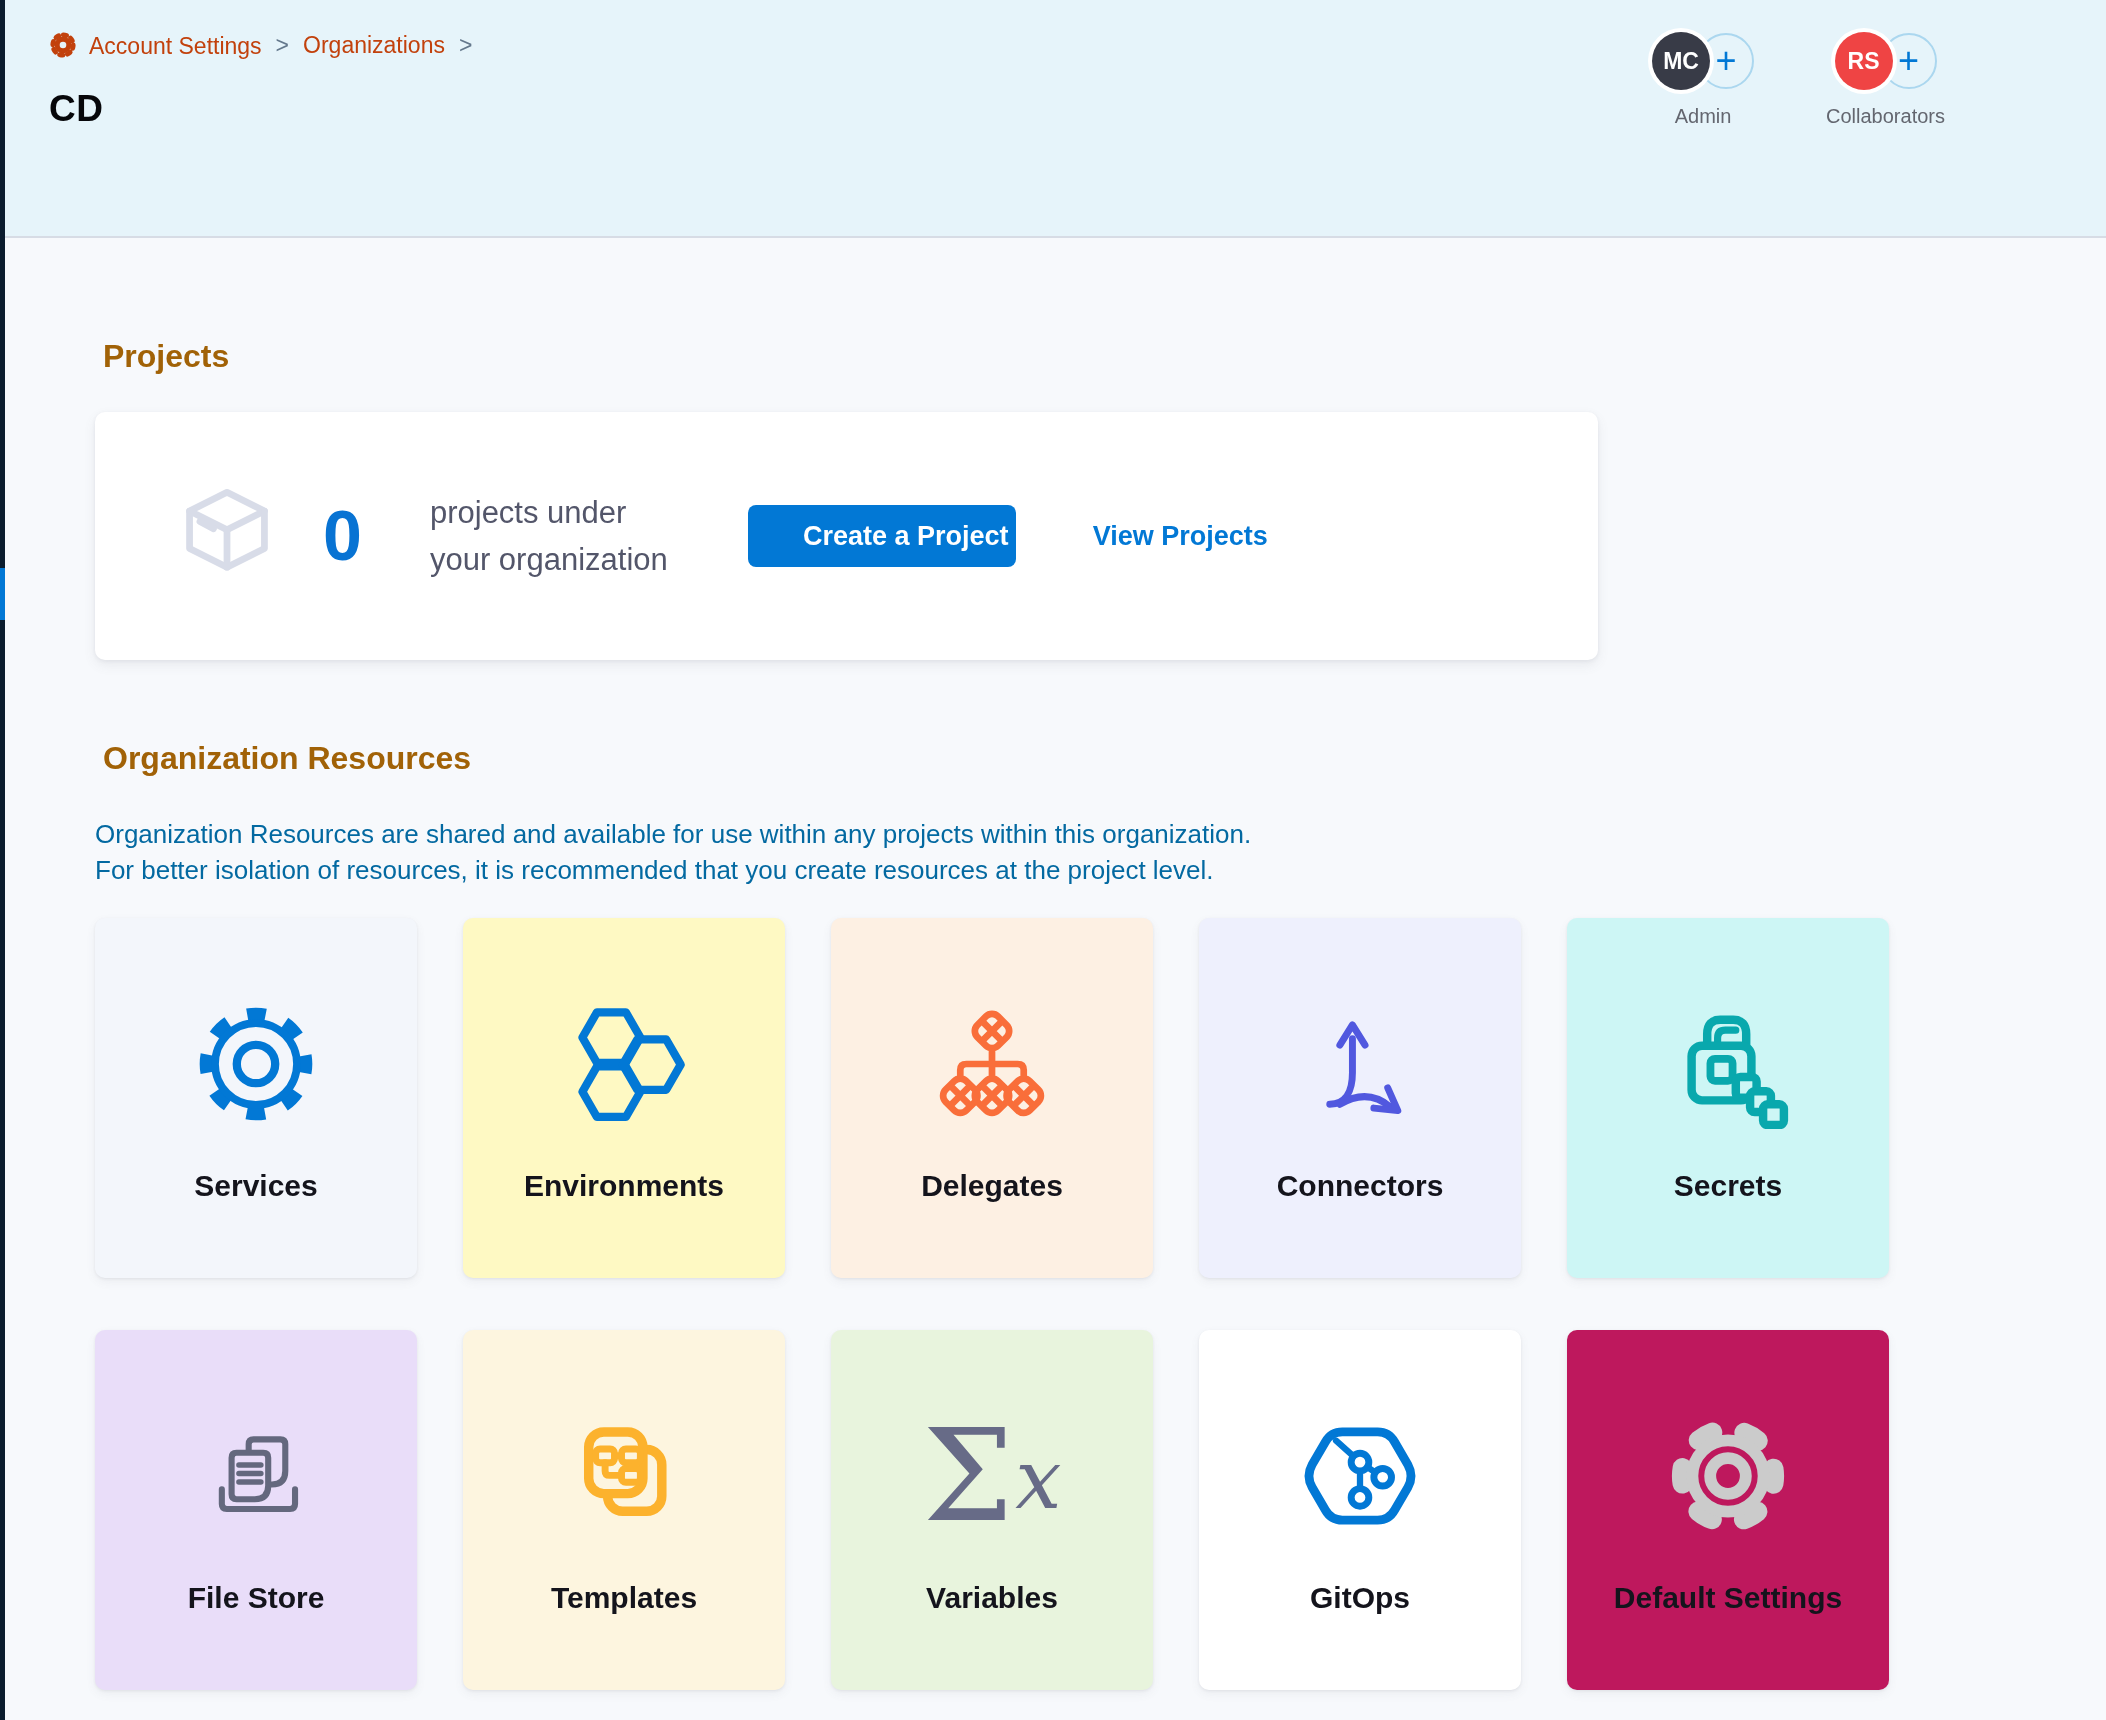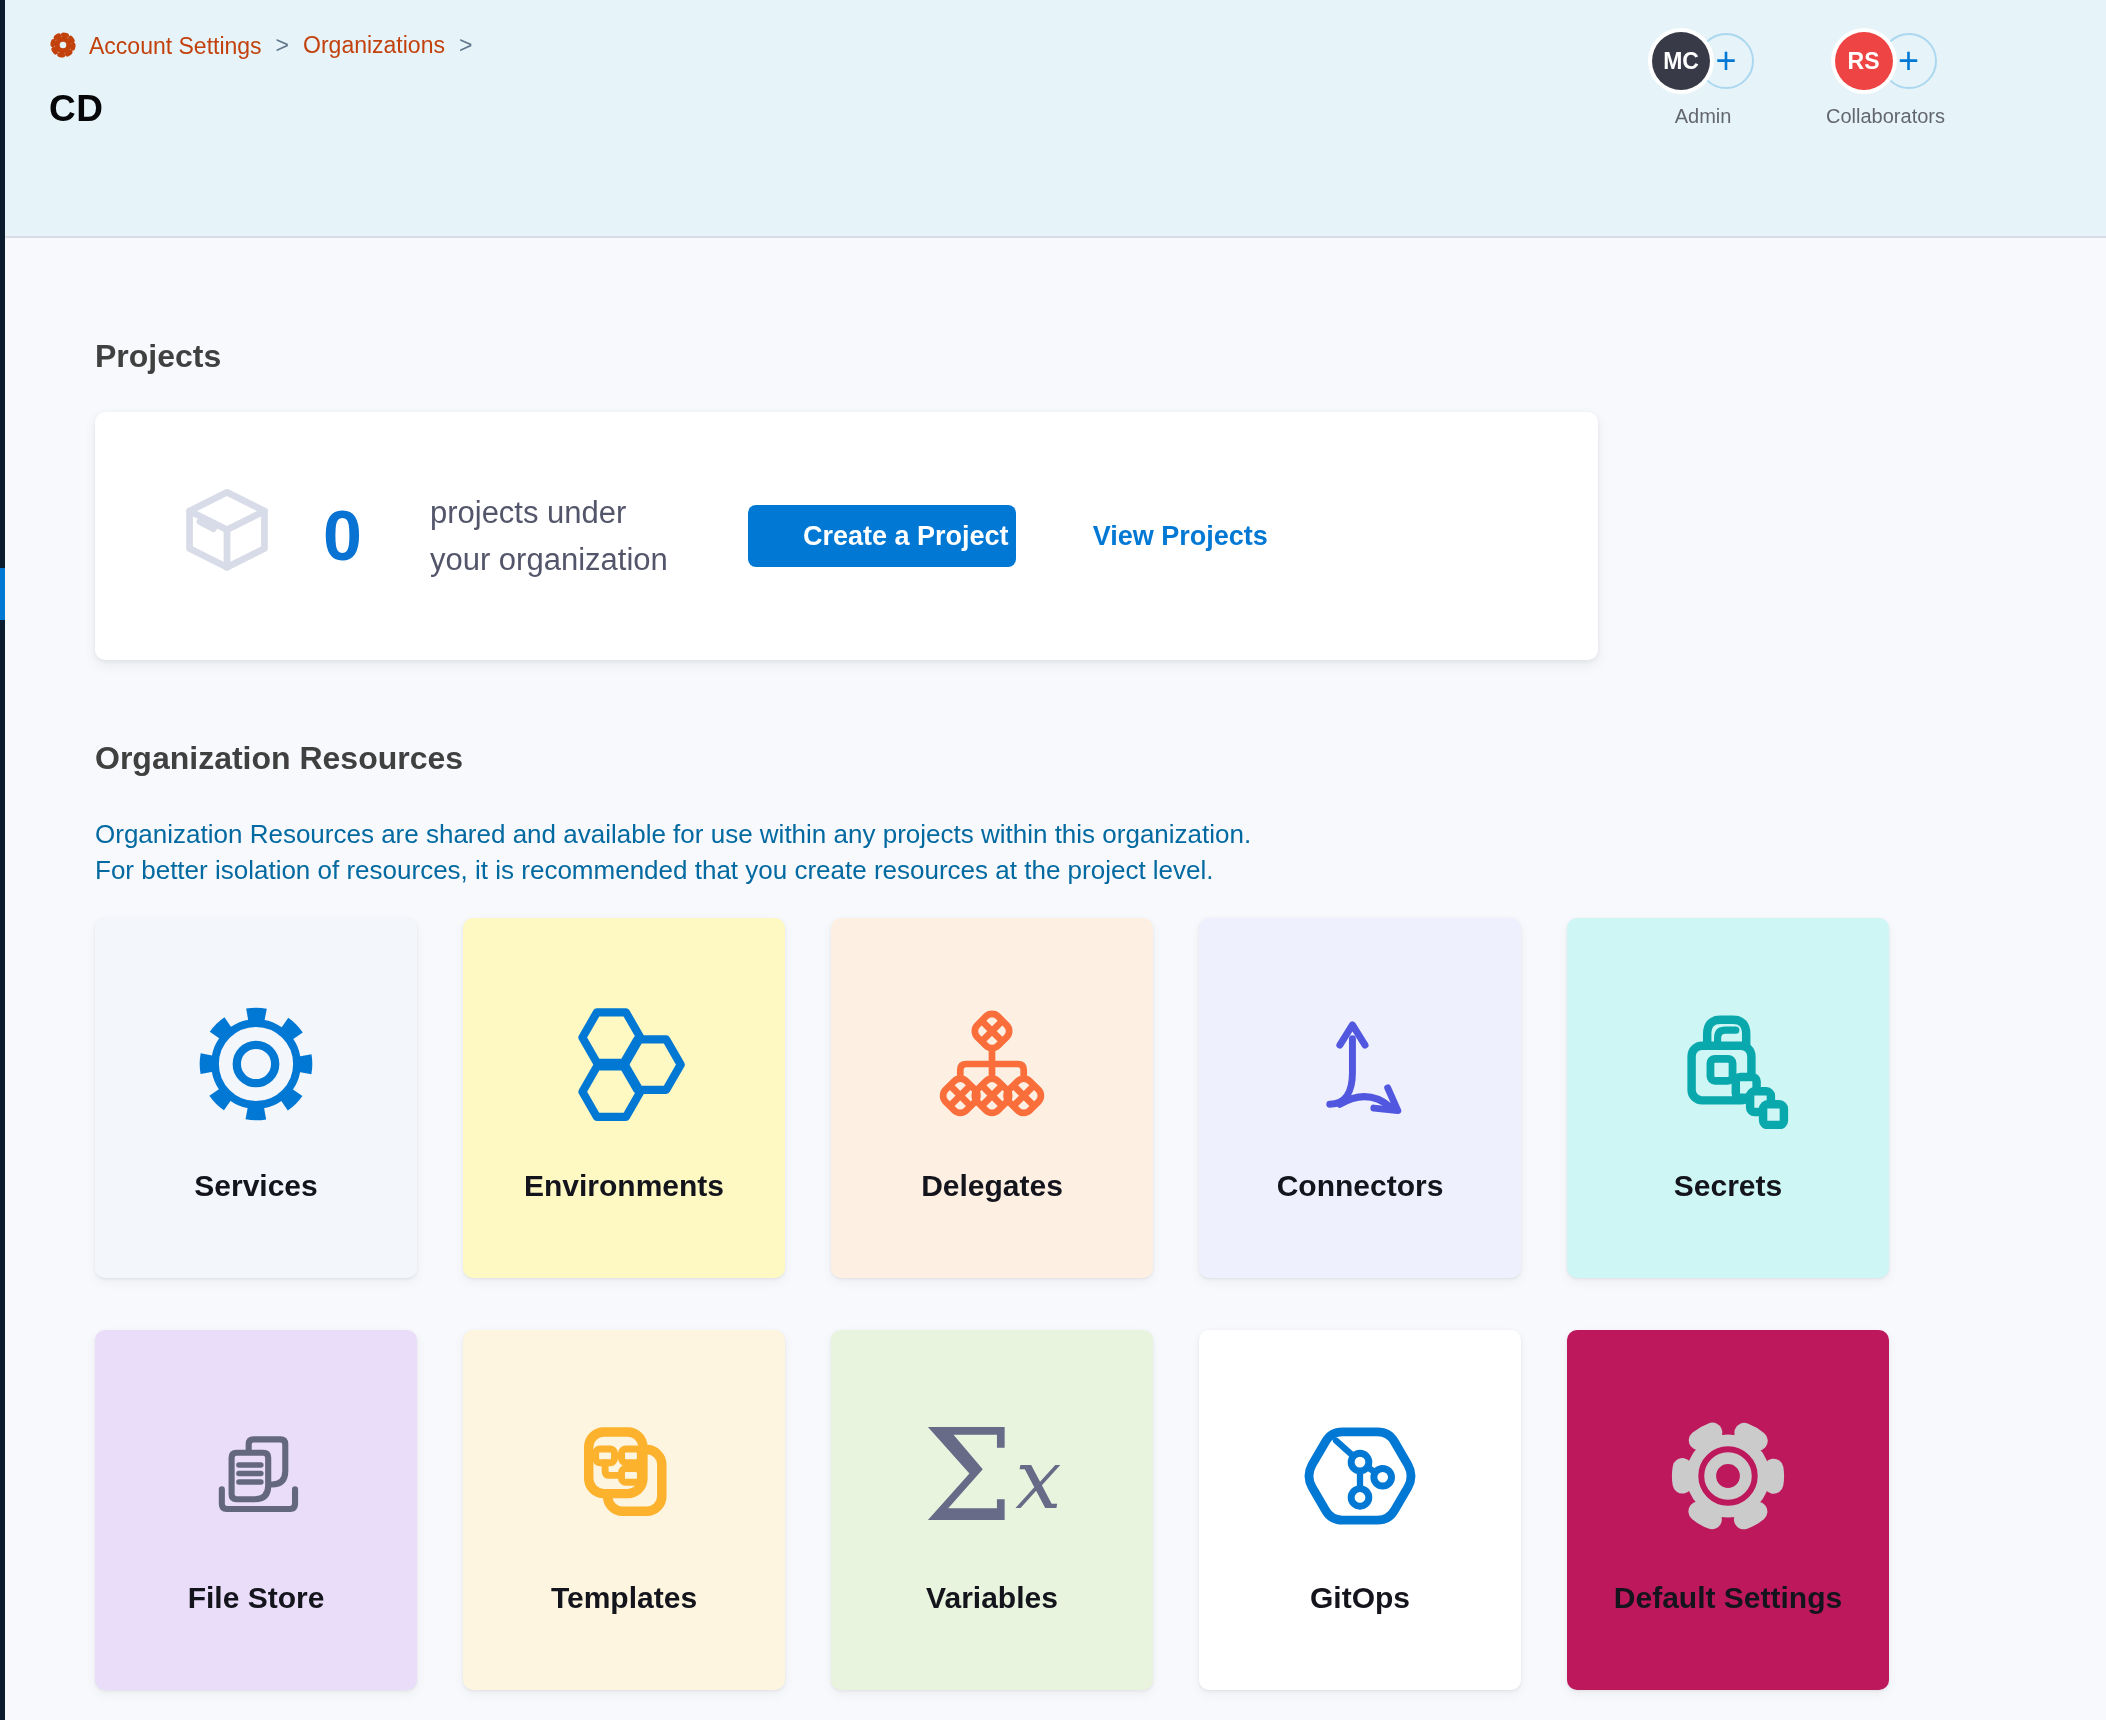--- a/index.html
+++ b/index.html
@@ -39,21 +39,21 @@
   .plus-circle {
     width: 56px; height: 56px; border-radius: 50%;
     border: 2px solid #abd7ef; color: #0278d5;
     font-size: 36px; font-weight: 300; line-height: 1;
     display: flex; align-items: center; justify-content: center;
     margin-left: -12px; cursor: pointer; background: transparent;
   }
   .person-label { margin-top: 15px; font-size: 20px; color: #63666f; }
 
   
-  .section-heading { position: absolute; left: 95px; font-size: 32px; font-weight: 700; color: #404040; }
+  .section-heading { position: absolute; left: 103px; font-size: 32px; font-weight: 700; color: #a16207; }
   #projects-heading { top: 338px; }
   #resources-heading { top: 740px; }
   .resources-desc { position: absolute; left: 95px; top: 816px; font-size: 26px; line-height: 36px; color: #0369a1; }
 
   
   .projects-card {
     position: absolute; left: 95px; top: 412px; width: 1503px; height: 248px;
     background: #ffffff; border-radius: 10px;
     box-shadow: 0 1px 4px rgba(40,41,61,.06), 0 5px 12px rgba(96,97,112,.10);
     display: flex; align-items: center; padding-left: 80px;

